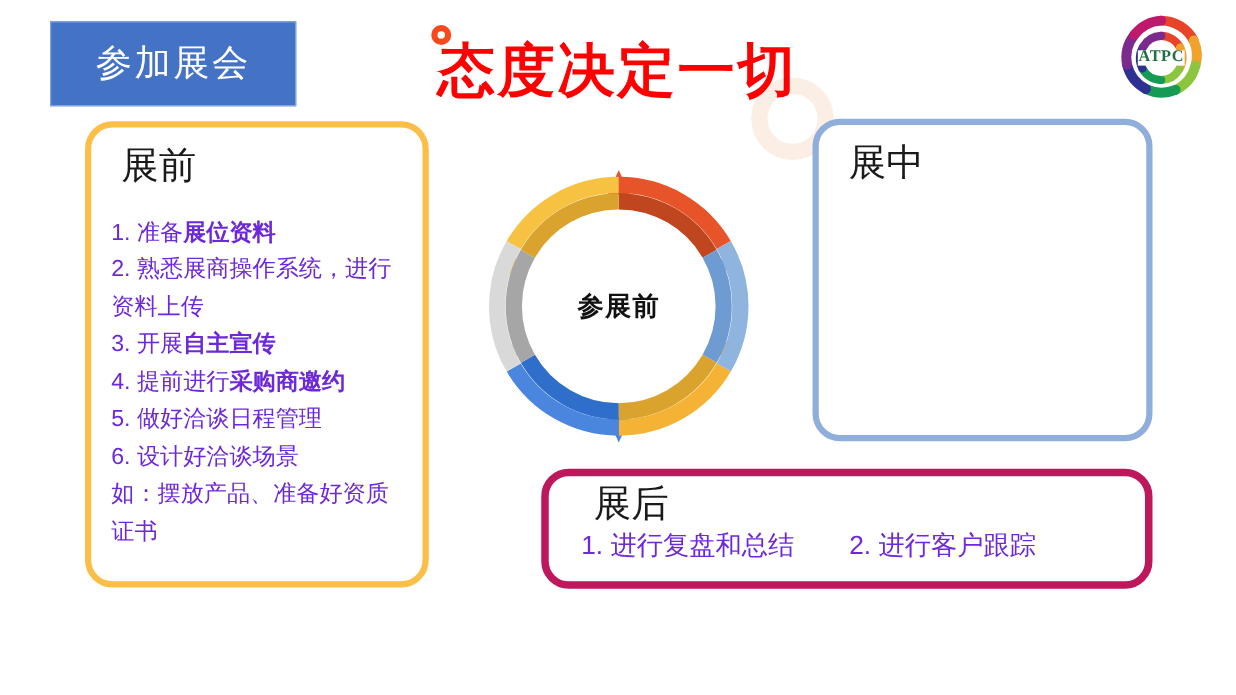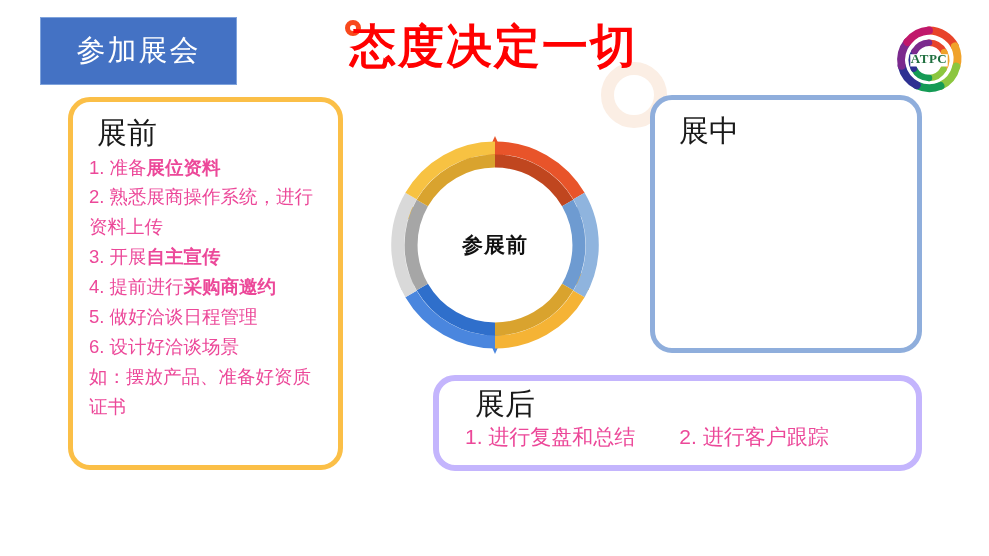--- a/index.html
+++ b/index.html
@@ -56,34 +56,34 @@
   }
   .tag-badge-label {
     color: #ffffff;
     font-size: 29px;
     letter-spacing: 2px;
   }
 
   .slide-title {
     position: absolute;
     left: 350px;
-    top: 16px;
+    top: 26px;
     font-size: 46px;
     font-weight: bold;
     color: #FF0000;
     font-family: "DejaVu Serif", "Liberation Serif", serif;
     letter-spacing: 2px;
     white-space: nowrap;
   }
 
   
   .logo {
     position: absolute;
     left: 893px;
-    top: 24px;
+    top: 10px;
     width: 72px;
     height: 72px;
   }
   .logo-text {
     position: absolute;
     left: 0;
     top: 27px;
     width: 72px;
     text-align: center;
     font-size: 13px;
@@ -115,41 +115,41 @@
     height: 258px;
     border: 5px solid #8FAEDC;
     border-radius: 22px;
     padding: 14px 14px 0 16px;
   }
   .card-post {
     left: 433px;
     top: 375px;
     width: 489px;
     height: 96px;
-    border: 6px solid #c4b5fd;
+    border: 6px solid #be185d;
     border-radius: 22px;
     padding: 6px 16px 0 26px;
   }
 
   .card-heading {
     font-size: 30px;
     color: #1a1a1a;
     line-height: 1.15;
-    margin: 0 0 2px 8px;
+    margin: 0 0 20px 8px;
   }
   .card-heading-post {
     font-size: 30px;
     color: #1a1a1a;
     line-height: 1.1;
     margin: 0 0 0 10px;
   }
 
   .line {
     font-size: 18.5px;
-    color: #ec4899;
+    color: #6d28d9;
     line-height: 1.62;
     white-space: nowrap;
   }
   .line b { font-weight: bold; }
 
   .card-mid .line {
     font-size: 18px;
     font-weight: bold;
     line-height: 1.62;
     color: #111111;

